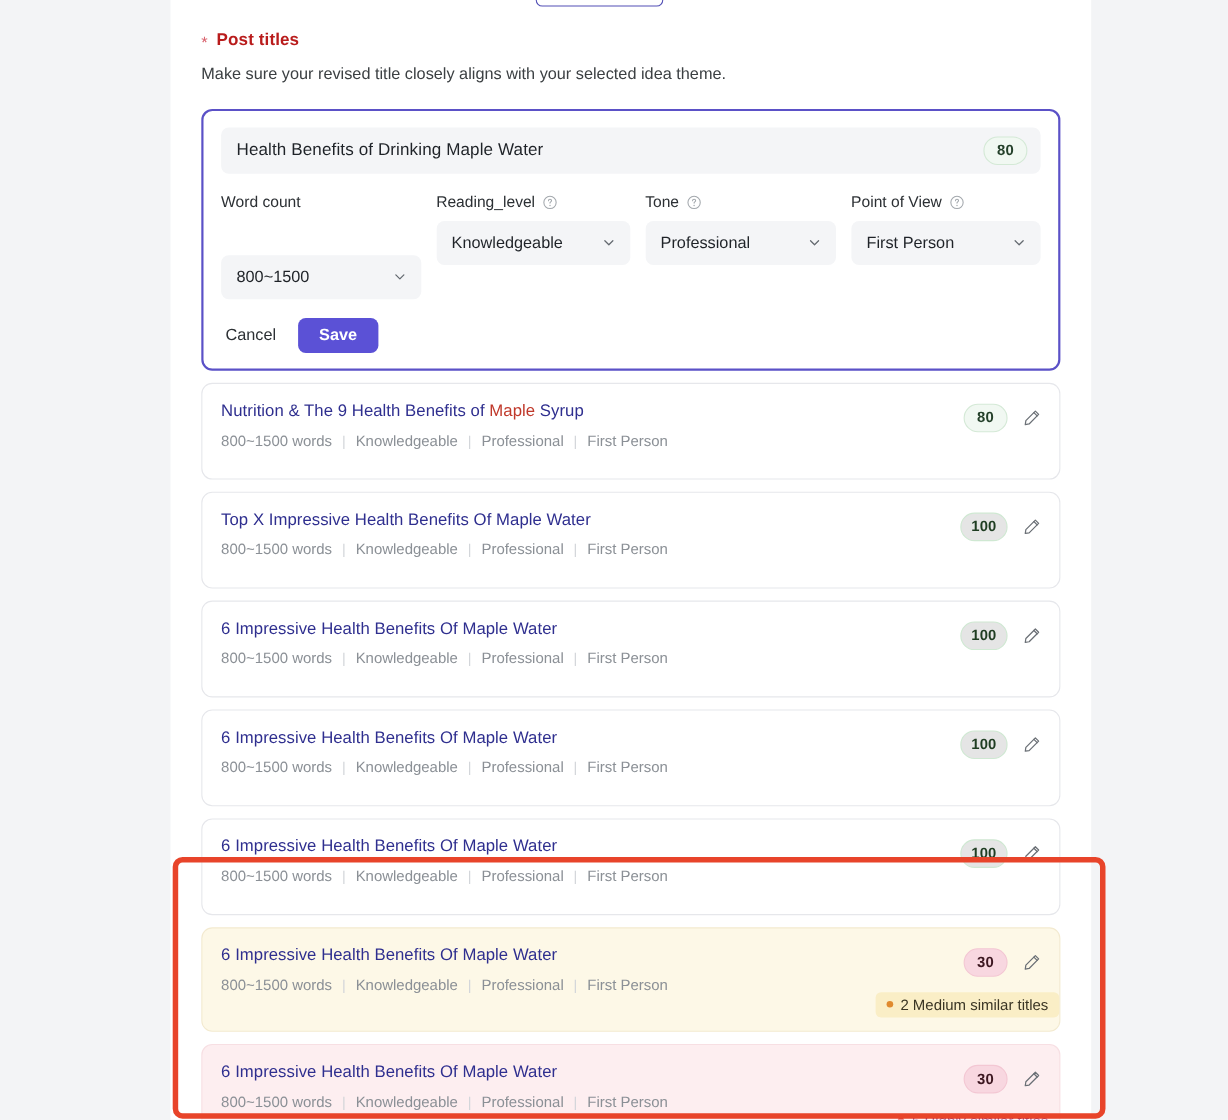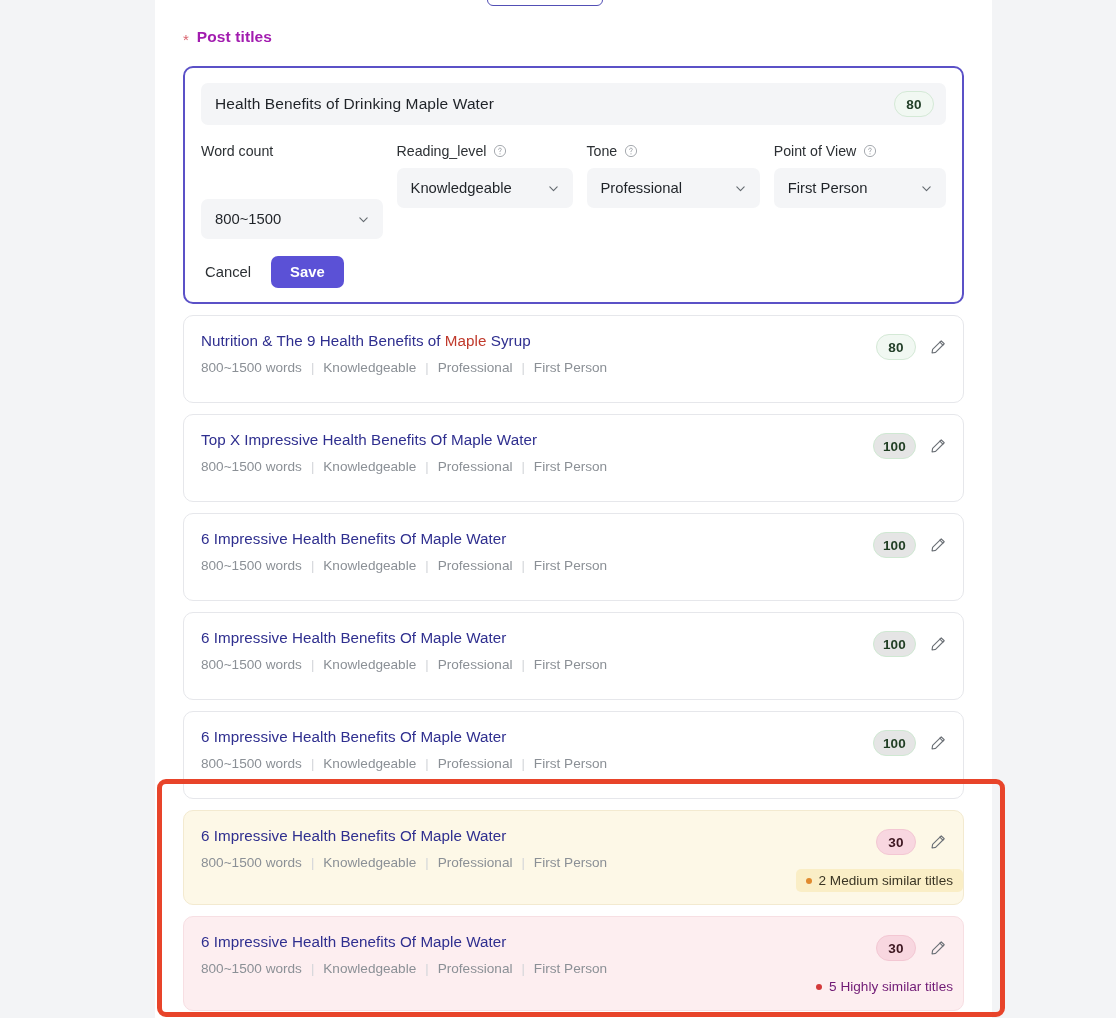--- a/index.html
+++ b/index.html
@@ -60,21 +60,21 @@
   }
   .req-star {
     color: #d9636e;
     font-size: 15px;
     line-height: 1;
     transform: translateY(2px);
   }
   .section-title {
     font-size: 15.5px;
     font-weight: 700;
-    color: #a21caf;
+    color: #b91c1c;
     letter-spacing: 0.1px;
   }
   .section-sub {
     margin-top: 13px;
     font-size: 14.8px;
     color: #3c4043;
     line-height: 1.35;
   }
 
   
@@ -323,20 +323,21 @@
   <div class="panel">
 
     <div class="top-stub"></div>
 
     <div class="content">
 
       <div class="section-head">
         <span class="req-star">*</span>
         <span class="section-title">Post titles</span>
       </div>
+      <div class="section-sub">Make sure your revised title closely aligns with your selected idea theme.</div>
 
       <div class="cards">
 
         <div class="edit-card">
 
           <div class="edit-title-row">
             <input class="edit-title-input" type="text" value="Health Benefits of Drinking Maple Water" style="">
             <span class="score-pill green-outline">80</span>
           </div>
 

